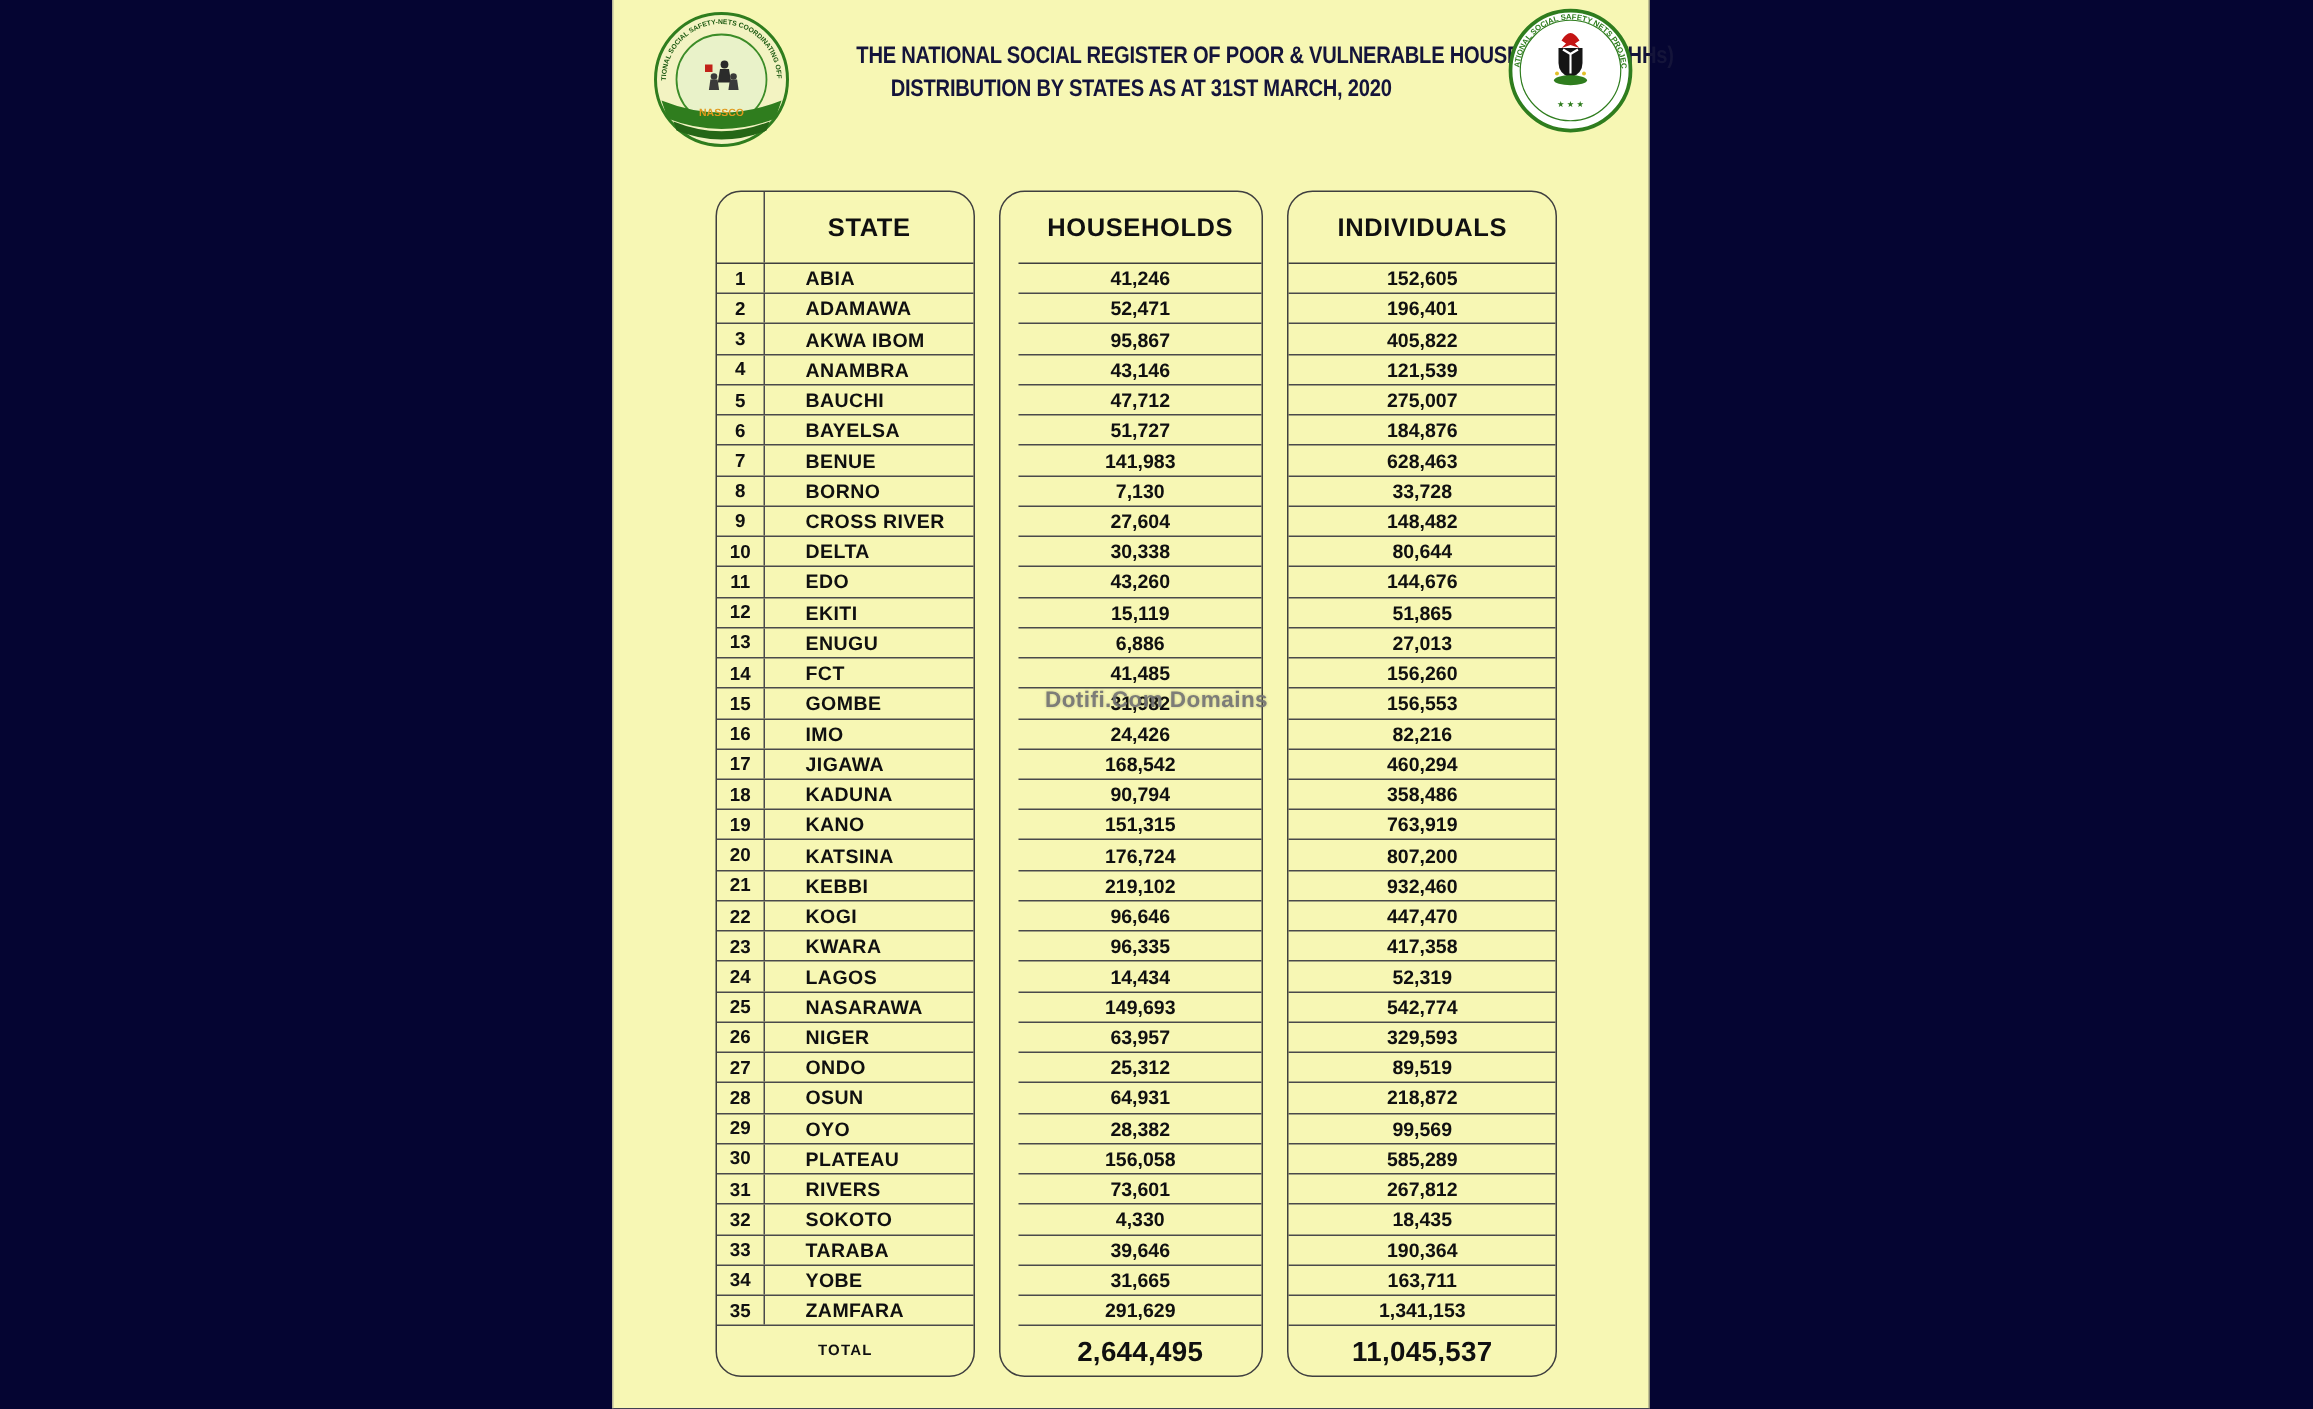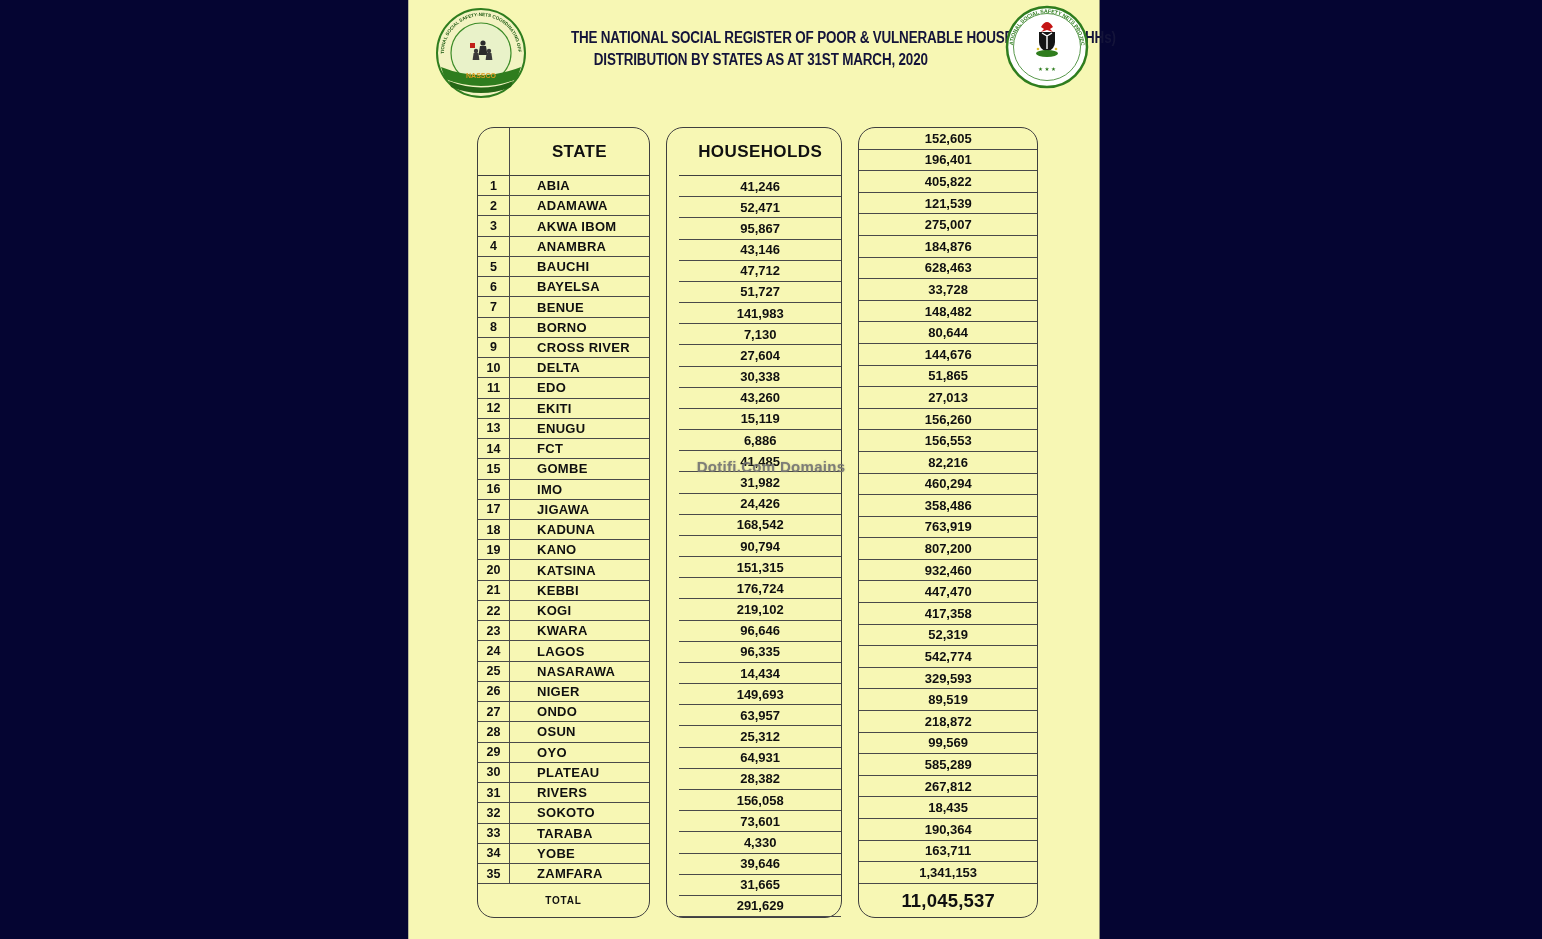--- a/index.html
+++ b/index.html
@@ -285,23 +285,25 @@
             <div class="trow numcell">25,312</div>
             <div class="trow numcell">64,931</div>
             <div class="trow numcell">28,382</div>
             <div class="trow numcell">156,058</div>
             <div class="trow numcell">73,601</div>
             <div class="trow numcell">4,330</div>
             <div class="trow numcell">39,646</div>
             <div class="trow numcell">31,665</div>
             <div class="trow numcell">291,629</div>
           </div>
+        <div class="p-total num">2,644,495</div>
       </div>
 
       <div class="panel panel-ind">
+        <div class="p-header center">INDIVIDUALS</div>
         <div class="rows" id="rows-ind">
             <div class="trow numcell">152,605</div>
             <div class="trow numcell">196,401</div>
             <div class="trow numcell">405,822</div>
             <div class="trow numcell">121,539</div>
             <div class="trow numcell">275,007</div>
             <div class="trow numcell">184,876</div>
             <div class="trow numcell">628,463</div>
             <div class="trow numcell">33,728</div>
             <div class="trow numcell">148,482</div>

